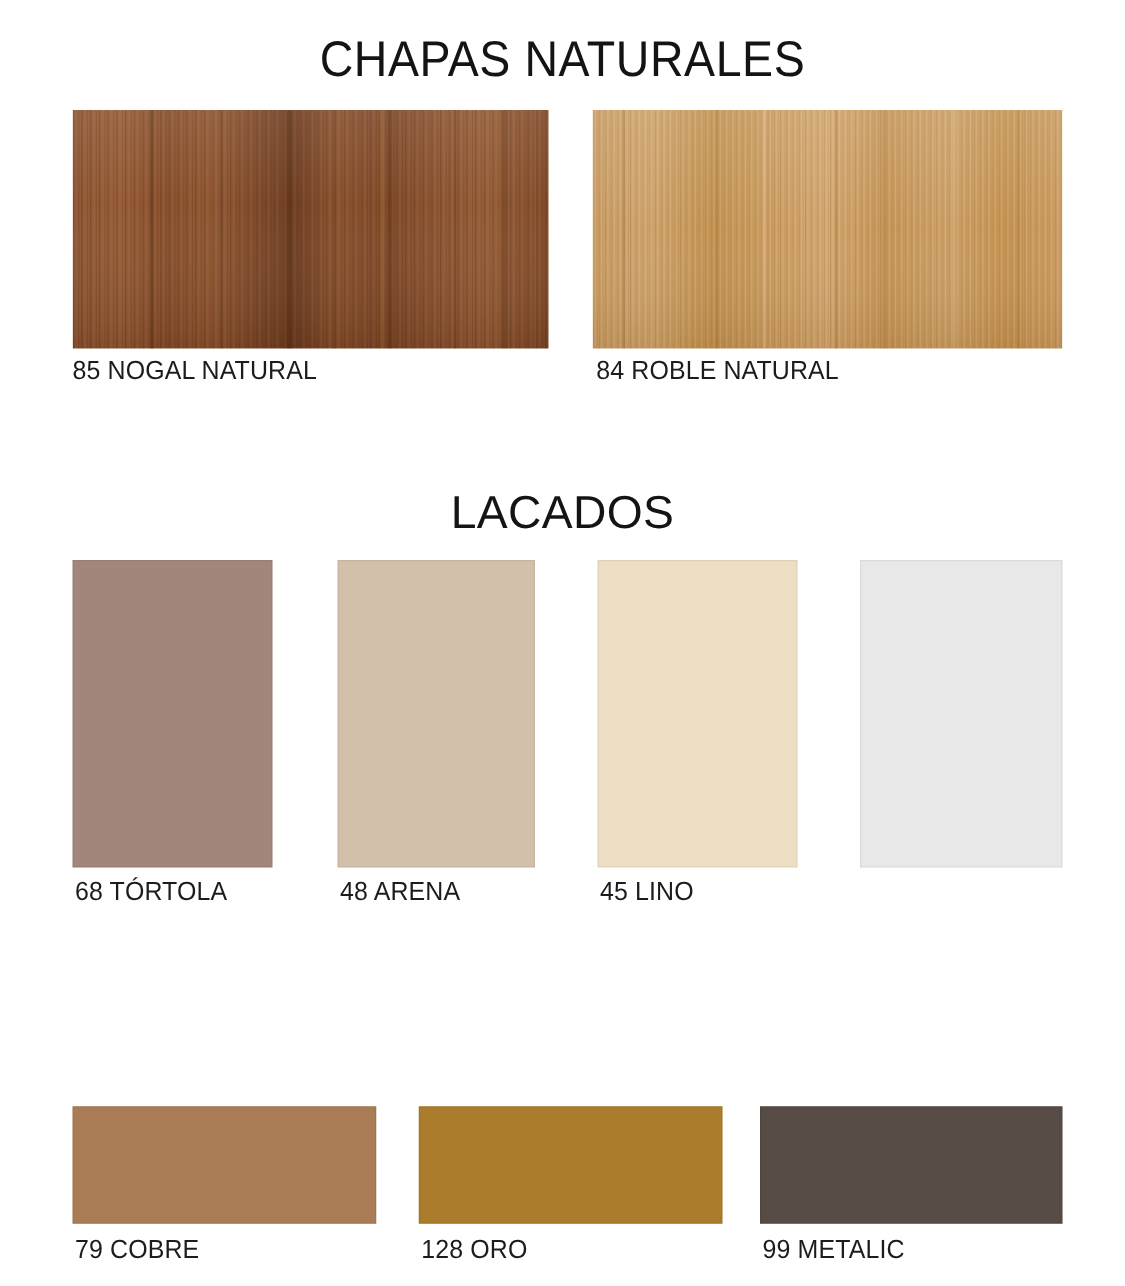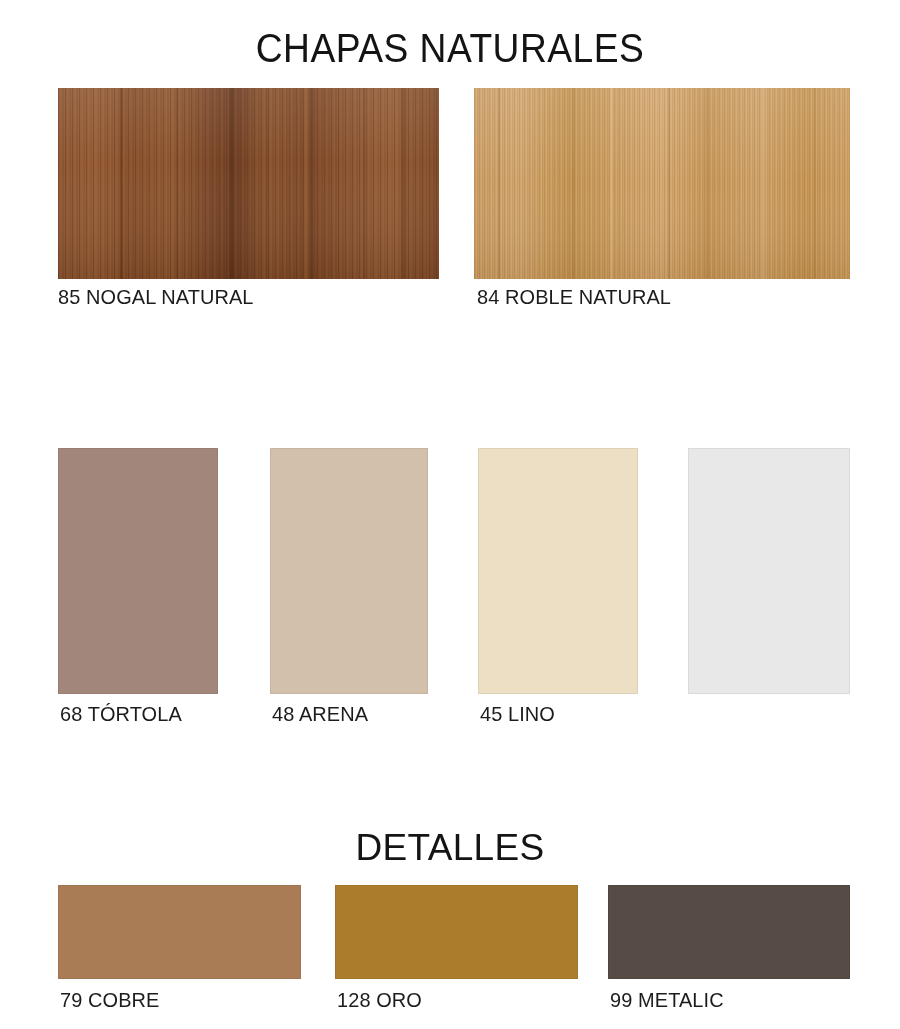--- a/index.html
+++ b/index.html
@@ -170,33 +170,33 @@
       <rect x="136" y="0" width="3" height="191" fill="#e7c597" opacity="0.35"></rect>
       <rect x="194" y="0" width="2" height="191" fill="#9b6c2f" opacity="0.32"></rect>
       <rect x="232" y="0" width="2.5" height="191" fill="#a47533" opacity="0.26"></rect>
       <rect x="288" y="0" width="3" height="191" fill="#e5c293" opacity="0.30"></rect>
       <rect x="340" y="0" width="2" height="191" fill="#9f7133" opacity="0.30"></rect>
       <rect width="376" height="191" fill="url(#robShade)"></rect>
     </svg>
   </div>
   <div class="label" style="left:477px; top:284px; width:400px;">84 ROBLE NATURAL</div>
 
+  <div id="title-lacados" class="section-title title-regular">LACADOS</div>
 
   <div class="swatch swatch-solid" style="left:58px; top:448px; width:160px; height:246px; background:#a3867b;"></div>
   <div class="label" style="left:60px; top:701px; width:210px;">68 TÓRTOLA</div>
 
   <div class="swatch swatch-solid" style="left:270px; top:448px; width:158px; height:246px; background:#d3c0ab;"></div>
   <div class="label" style="left:272px; top:701px; width:210px;">48 ARENA</div>
 
   <div class="swatch swatch-solid" style="left:478px; top:448px; width:160px; height:246px; background:#ecdfc3;"></div>
   <div class="label" style="left:480px; top:701px; width:210px;">45 LINO</div>
 
   <div class="swatch swatch-solid" style="left:688px; top:448px; width:162px; height:246px; background:#e8e8e8;"></div>
 
-  <div id="title-detalles" class="section-title title-regular">DETALLES</div>
 
   <div class="swatch swatch-solid" style="left:58px; top:885px; width:243px; height:94px; background:#a97c55;"></div>
   <div class="label" style="left:60px; top:987px; width:260px;">79 COBRE</div>
 
   <div class="swatch swatch-solid" style="left:335px; top:885px; width:243px; height:94px; background:#ab7c2c;"></div>
   <div class="label" style="left:337px; top:987px; width:260px;">128 ORO</div>
 
   <div class="swatch swatch-solid" style="left:608px; top:885px; width:242px; height:94px; background:#564b45;"></div>
   <div class="label" style="left:610px; top:987px; width:260px;">99 METALIC</div>
 

